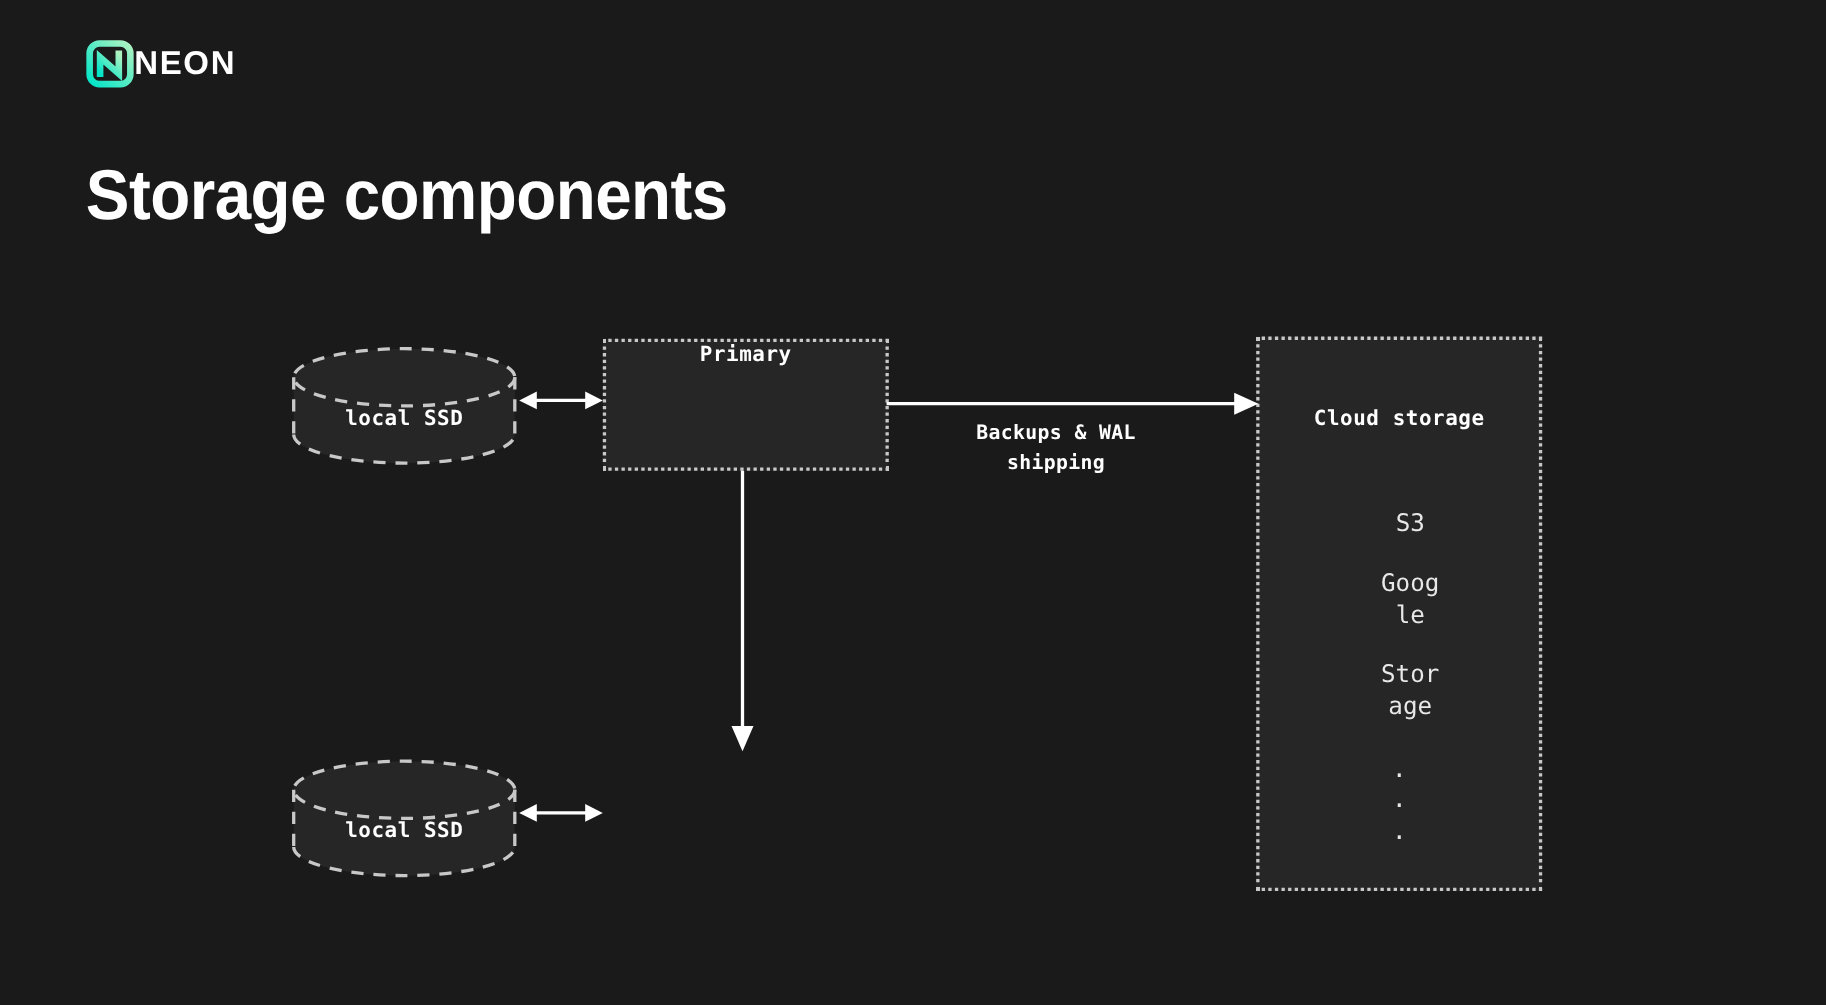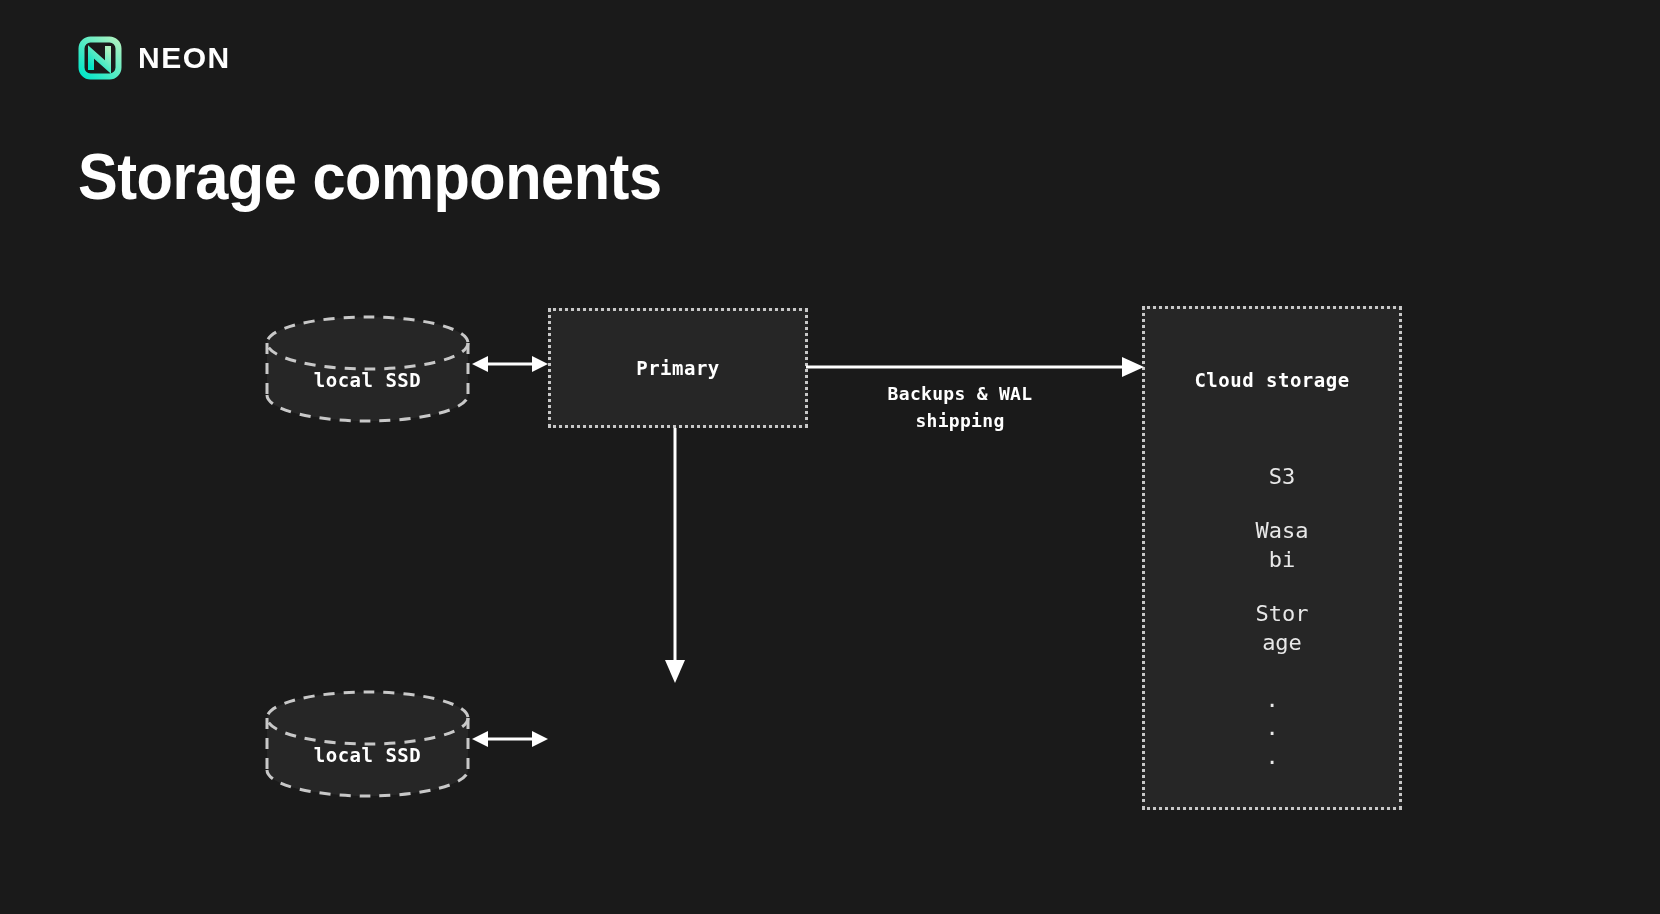--- a/index.html
+++ b/index.html
@@ -5,21 +5,21 @@
   * { margin:0; padding:0; box-sizing:border-box; }
   html, body {
     width:1660px; height:914px;
     background:#1a1a1a;
     font-family:"Liberation Sans", sans-serif;
     overflow:hidden;
   }
   .slide { position:relative; width:1660px; height:914px; background:#1a1a1a; }
 
   
-  .brand { position:absolute; left:78px; top:36px; display:flex; align-items:center; gap:16px; }
+  .brand { position:absolute; left:78px; top:36px; display:flex; align-items:center; }
   .brand-mark { width:44px; height:44px; display:block; }
   .brand-word {
     color:#ffffff; font-size:30px; font-weight:700; letter-spacing:1.5px;
     font-family:"Liberation Sans", sans-serif;
   }
 
   
   .page-title {
     position:absolute; left:78px; top:140px;
     color:#ffffff;
@@ -27,21 +27,21 @@
     font-size:64px; font-weight:700; letter-spacing:-0.5px;
     transform:scaleX(0.93); transform-origin:left top;
   }
 
   
   .diagram { position:absolute; left:0; top:0; width:1660px; height:914px; }
 
   .node {
     position:absolute;
     background:#262626;
-    display:flex; align-items:center; justify-content:center;
+    display:flex; align-items:flex-start; justify-content:center;
     color:#ffffff;
     font-family:"DejaVu Sans Mono","Liberation Mono", monospace;
   }
   .box { border:3px dotted #c8c8c8; }
 
   .box-label { font-size:19px; font-weight:700; letter-spacing:0.5px; }
 
   
   #node-primary { left:548px; top:308px; width:260px; height:120px; }
   
@@ -149,21 +149,21 @@
       </svg>
       <div class="cyl-label">local SSD</div>
     </div>
 
 
     <div class="node box" id="node-cloud">
       <div class="cloud-inner">
         <div class="cloud-title">Cloud storage</div>
         <div class="cloud-list">
           <div class="vendor">S3</div>
-          <div class="vendor">Wasabi</div>
+          <div class="vendor">Google</div>
           <div class="vendor">Storage</div>
           <div class="cloud-dots">
             <div>.</div>
             <div>.</div>
             <div>.</div>
           </div>
         </div>
       </div>
     </div>
 

